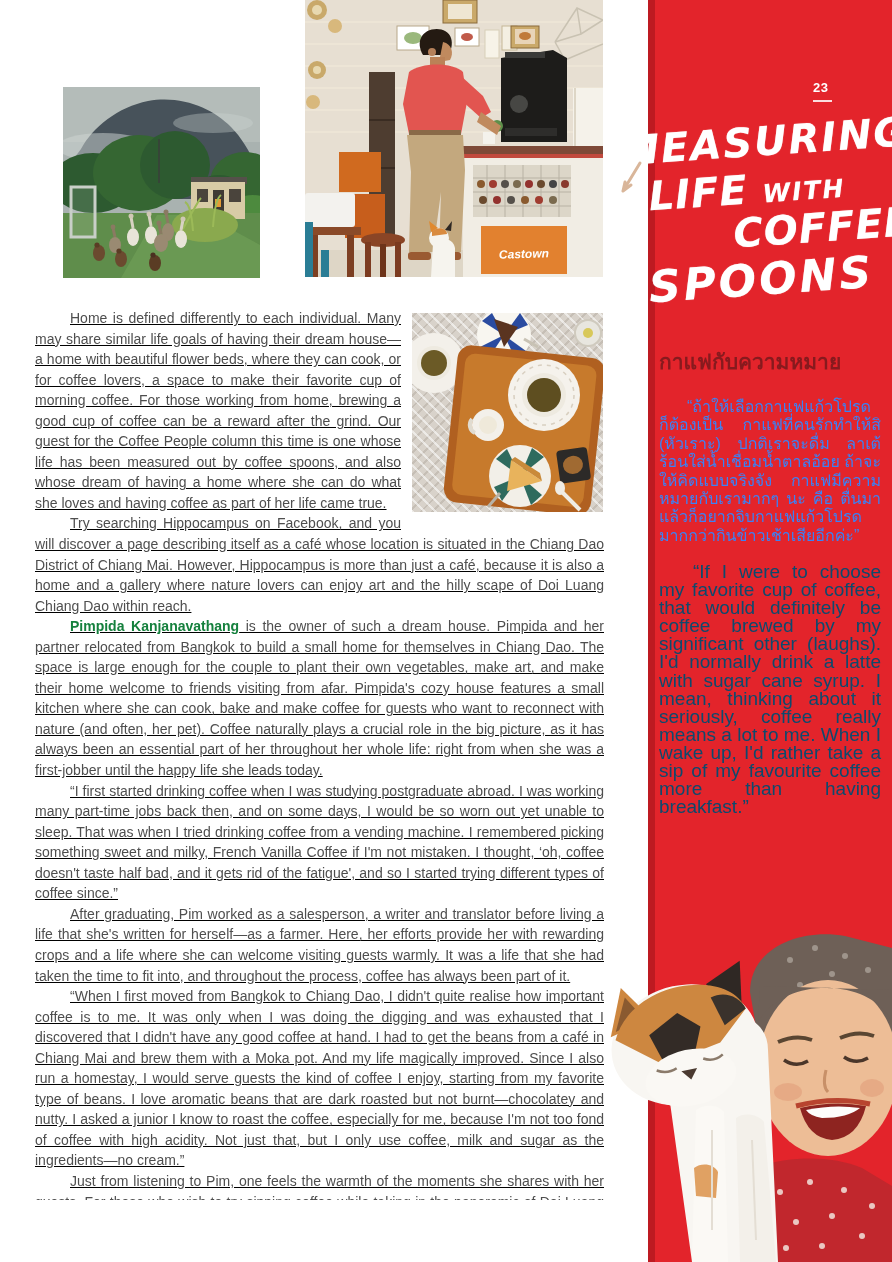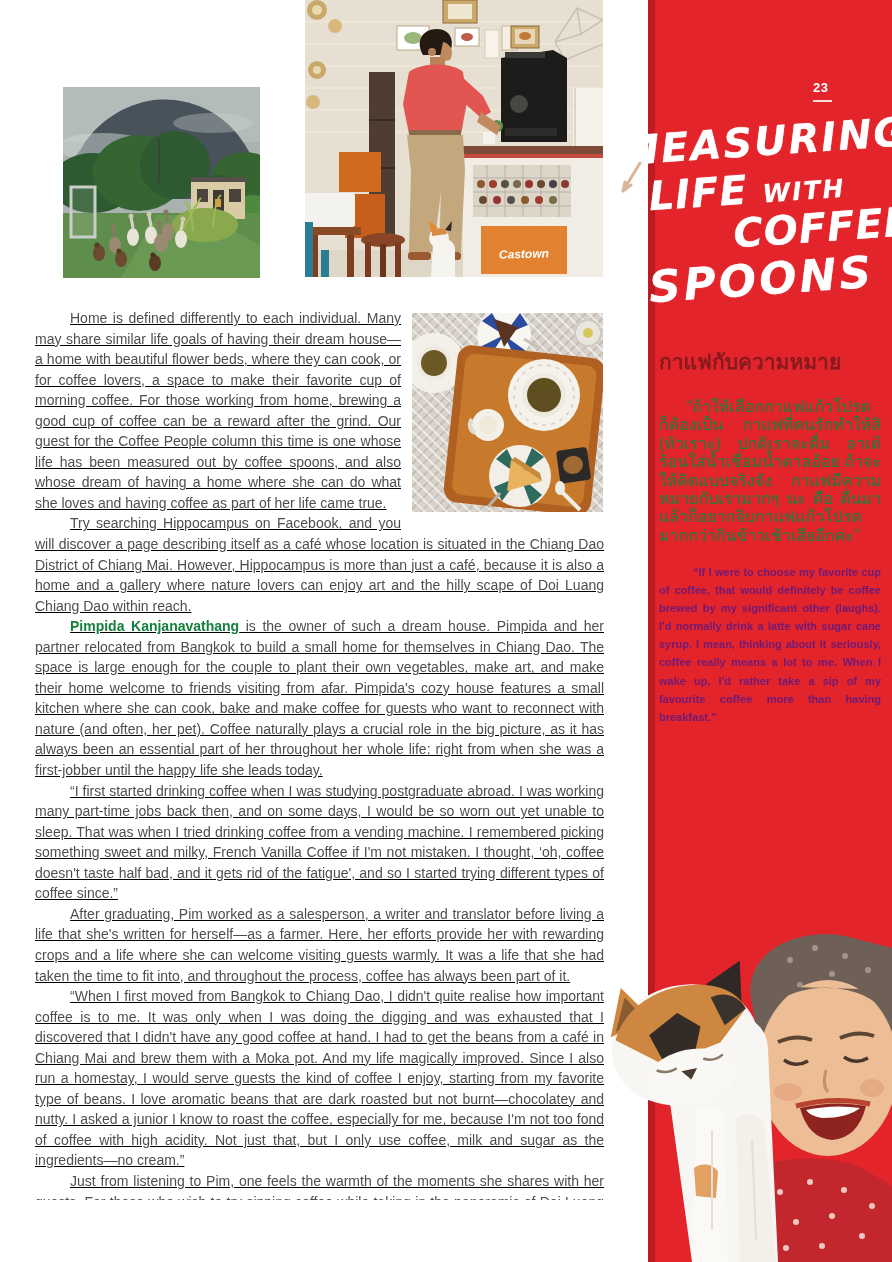--- a/index.html
+++ b/index.html
@@ -21,23 +21,23 @@
   .t1 { font-size:40px; margin-left:24px; letter-spacing:2px; }
   .t2 { font-size:40px; margin:7px 0 0 50px; letter-spacing:1px; }
   .t2 .small { font-size:25px; letter-spacing:2px; }
   .t3 { font-size:40px; margin:3px 0 0 132px; letter-spacing:1px; }
   .t4 { font-size:44px; margin:6px 0 0 44px; letter-spacing:3px; }
   .hand-arrow { position:absolute; left:610px; top:158px; }
   
   .thai-heading { position:absolute; left:659px; top:340px; width:222px; font-size:21px;
     font-weight:bold; color:#871a1e; line-height:1.3;margin-top:8px; }
   .thai-quote { position:absolute; left:659px; top:398px; width:222px; font-size:16px;
-    color:#15803d; line-height:18.4px; text-align:justify; text-indent:28px; }
-  .english-quote { position:absolute; left:659px; top:563px; width:222px; font-size:11px;
-    font-weight:bold; color:#701a75; line-height:18.1px; text-align:justify; text-indent:34px; }
+    color:#3b82f6; line-height:18.4px; text-align:justify; text-indent:28px; }
+  .english-quote { position:absolute; left:659px; top:563px; width:222px; font-size:19px;
+    font-weight:normal; color:#0c4a6e; line-height:18.1px; text-align:justify; text-indent:34px; }
   
   .photo { position:absolute; overflow:hidden; }
   .photo-landscape { left:63px; top:87px; width:197px; height:191px; }
   .photo-kitchen { left:305px; top:0; width:298px; height:277px; }
   .photo-tray { left:412px; top:313px; width:191px; height:199px;
     background-color:#d8d2ca;
     background-image:
       repeating-linear-gradient(45deg, rgba(255,255,255,.55) 0 2px, rgba(255,255,255,0) 2px 8px),
       repeating-linear-gradient(-45deg, rgba(150,140,128,.28) 0 2px, rgba(150,140,128,0) 2px 8px);
   }

